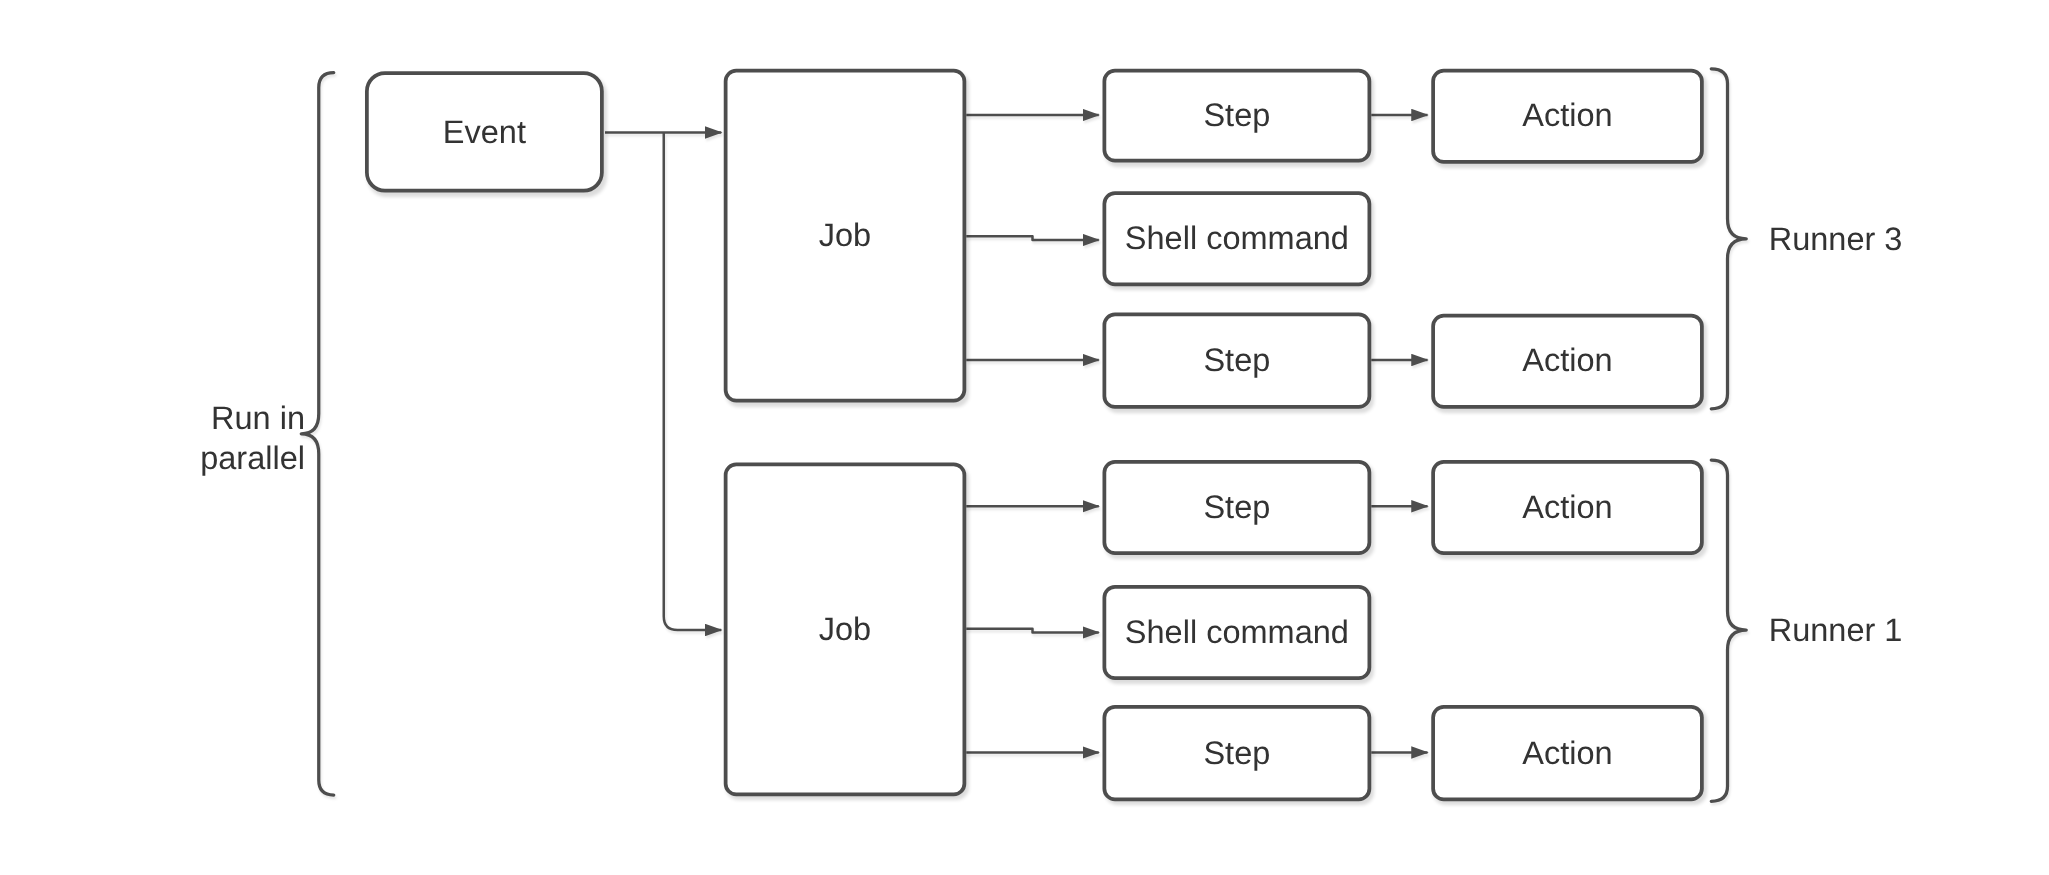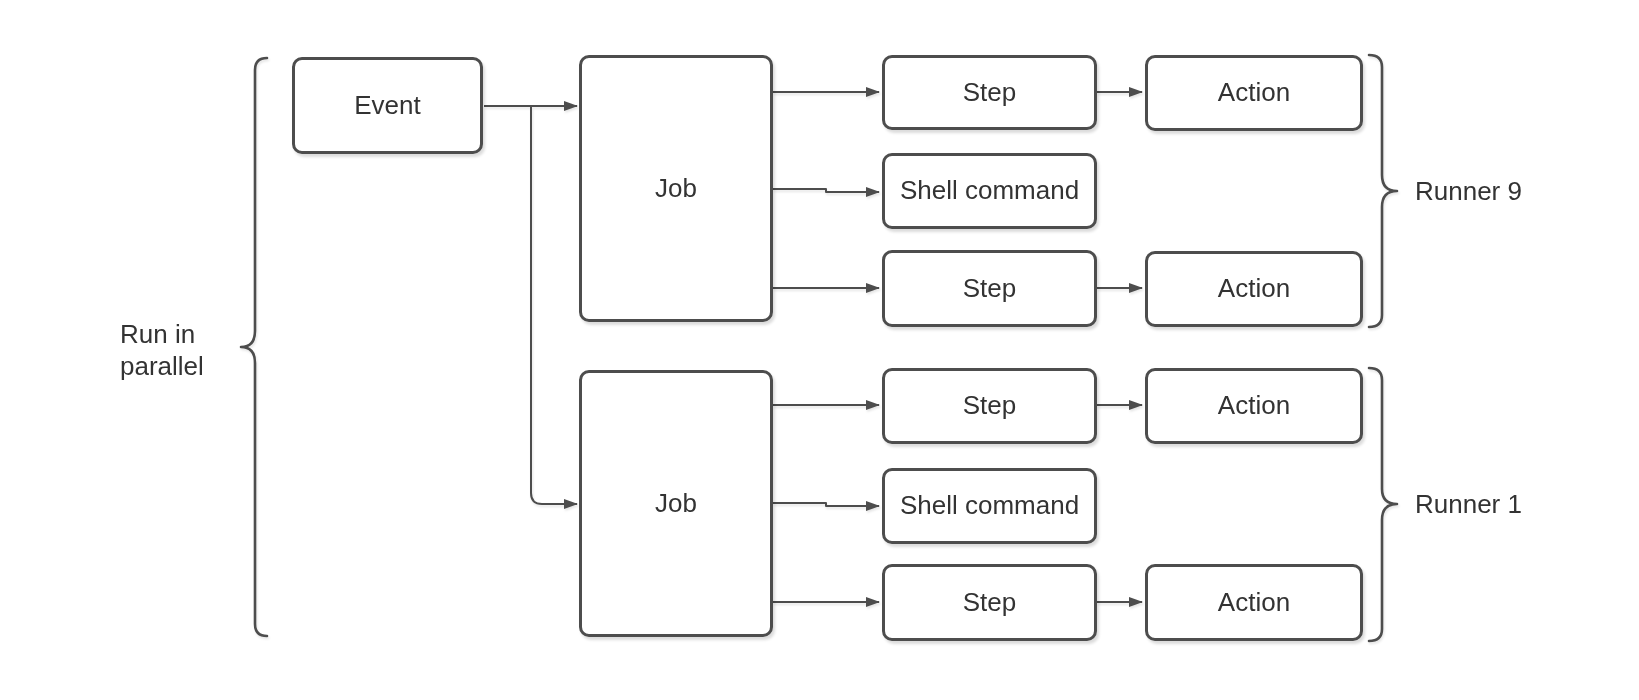--- a/index.html
+++ b/index.html
@@ -63,21 +63,21 @@
   .side-label {
     position: absolute;
     z-index: 1;
     color: var(--text, #333);
     font-size: 26px;
     line-height: 32px;
     white-space: nowrap;
   }
   .side-label.wrap {
     white-space: normal;
-    text-align: left;
+    text-align: right;
   }
 </style>
 </head>
 <body>
 
 <div class="diagram">
 
   <svg class="connector-layer" viewBox="0 0 1639 700" xmlns="http://www.w3.org/2000/svg">
     <defs>
       <marker id="arrow" viewBox="0 0 14 10" refX="13" refY="5" markerWidth="14" markerHeight="10" markerUnits="userSpaceOnUse" orient="auto">
@@ -103,21 +103,21 @@
     <path class="line" d="M 1097 405 L 1142 405" marker-end="url(#arrow)"></path>
     <path class="line" d="M 1097 602 L 1142 602" marker-end="url(#arrow)"></path>
 
     <path class="brace" d="M 267 58 Q 255 58 255 70 L 255 331 Q 255 347 241 347 Q 255 347 255 363 L 255 624 Q 255 636 267 636"></path>
 
     <path class="brace" d="M 1369 55 Q 1382 55 1382 67 L 1382 175 Q 1382 191 1397 191 Q 1382 191 1382 207 L 1382 315 Q 1382 327 1369 327"></path>
 
     <path class="brace" d="M 1369 368 Q 1382 368 1382 380 L 1382 489 Q 1382 504 1397 504 Q 1382 504 1382 520 L 1382 629 Q 1382 641 1369 641"></path>
   </svg>
 
-  <div class="node" style="left:292px; top:57px; width:191px; height:97px;">
+  <div class="node" style="left:292px; top:57px; width:191px; height:97px;border-radius:16px;">
     <span>Event</span>
   </div>
 
   <div class="node" style="left:579px; top:55px; width:194px; height:267px;">
     <span>Job</span>
   </div>
 
   <div class="node" style="left:579px; top:370px; width:194px; height:267px;">
     <span>Job</span>
   </div>
@@ -157,17 +157,17 @@
   <div class="node" style="left:1145px; top:368px; width:218px; height:76px;">
     <span>Action</span>
   </div>
 
   <div class="node" style="left:1145px; top:564px; width:218px; height:77px;">
     <span>Action</span>
   </div>
 
   <div class="side-label wrap" style="left:120px; top:318px; width:124px;">Run in parallel</div>
 
-  <div class="side-label" style="left:1415px; top:175px;">Runner 9</div>
+  <div class="side-label" style="left:1415px; top:175px;">Runner 3</div>
 
   <div class="side-label" style="left:1415px; top:488px;">Runner 1</div>
 
 </div>
 
 </body></html>

